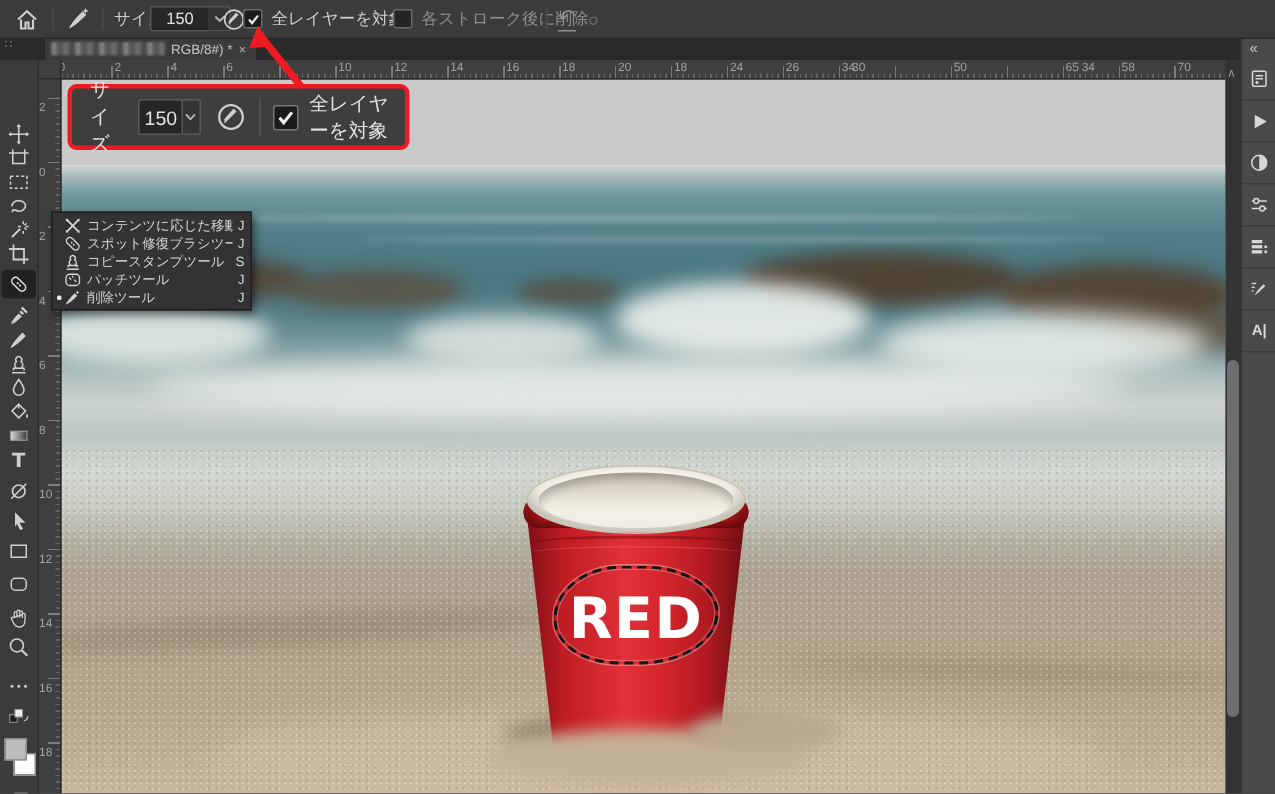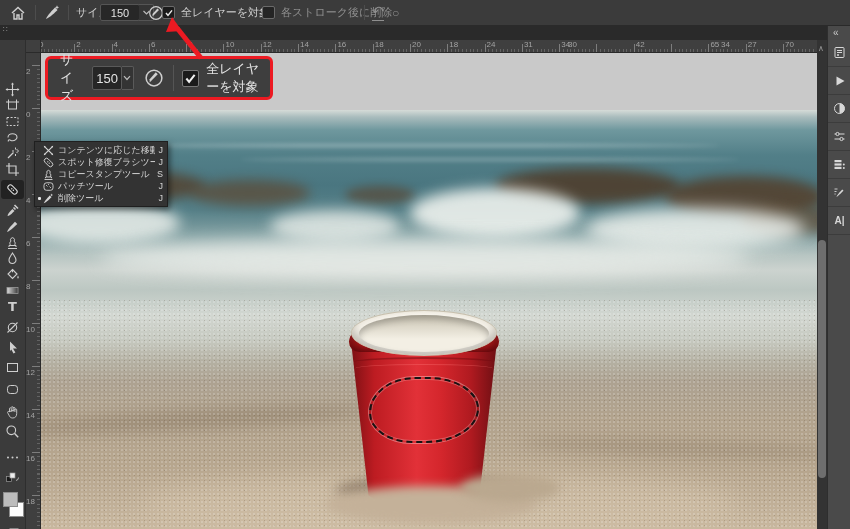--- a/index.html
+++ b/index.html
@@ -161,20 +161,21 @@
       <div class="blob" style="left:100px;top:360px;width:600px;height:70px;background:#d3c2a9;opacity:.55;filter:blur(12px);"></div>
       <div class="noise"></div>
 
       <div class="cup-shadow"></div>
       <div class="cup-body"></div>
       <div class="cup-ridge"></div>
       <div class="cup-ridge2"></div>
       <div class="cup-lip"></div>
       <div class="cup-rim"></div>
       <div class="cup-rim-inner"></div>
+      <div class="cup-text">RED</div>
       <div class="selection-ants"></div>
       <div class="front-sand"></div>
       <div class="front-sand2"></div>
     </div>
   </div>
 
   <div class="abs options-bar">
     <div class="ob-item" style="left:10px;">
       <svg width="16" height="16" viewBox="0 0 16 16">
         <path d="M2 8l6-5.5L14 8" fill="none" stroke="#cfcfcf" stroke-width="1.4"></path>
@@ -216,44 +217,49 @@
       </span>
       <span class="ghost">各ストローク後に削除</span>
     </div>
     <div class="ob-sep" style="left:364px;"></div>
     <div class="ob-item ghost" style="left:372px;font-size:14px;border-bottom:1px solid #8f8f8f;height:18px;top:2px;">↶</div>
     <div class="ob-item ghost" style="left:392px;font-size:12px;">○</div>
   </div>
 
   <div class="abs tab-bar">
     <div class="tab-grip">∷</div>
+    <div class="doc-tab">
+      <span class="mosaic"></span>
+      <span>RGB/8#) *</span>
+      <span class="tab-close">×</span>
+    </div>
   </div>
 
   <div class="abs ruler-corner"></div>
   <div class="abs h-ruler">
       <span style="left: 12px;">0</span>
       <span style="left: 49.3px;">2</span>
       <span style="left: 86.6px;">4</span>
       <span style="left: 123.9px;">6</span>
       <span style="left: 161.2px;">8</span>
       <span style="left: 198.5px;">10</span>
       <span style="left: 235.8px;">12</span>
       <span style="left: 273.1px;">14</span>
       <span style="left: 310.4px;">16</span>
       <span style="left: 347.7px;">18</span>
       <span style="left: 385px;">20</span>
       <span style="left: 422.3px;">18</span>
       <span style="left: 459.6px;">24</span>
-      <span style="left: 496.9px;">31</span>
+      <span style="left: 496.9px;">26</span>
       <span style="left: 534.2px;">34</span>
       <span style="left: 541px;">30</span>
-      <span style="left: 608.8px;">42</span>
+      <span style="left: 608.8px;">50</span>
       <span style="left: 646.1px; padding-left: 48px;">34</span>
       <span style="left: 683.4px;">65</span>
-      <span style="left: 720.7px;">27</span>
+      <span style="left: 720.7px;">58</span>
       <span style="left: 758px;">70</span>
     </div>
   <div class="abs v-ruler">
       <span style="top: 15px;">2</span>
       <span style="top: 58px;">0</span>
       <span style="top: 101px;">2</span>
       <span style="top: 144px;">4</span>
       <span style="top: 187px;">6</span>
       <span style="top: 230px;">8</span>
       <span style="top: 273px;">10</span>

